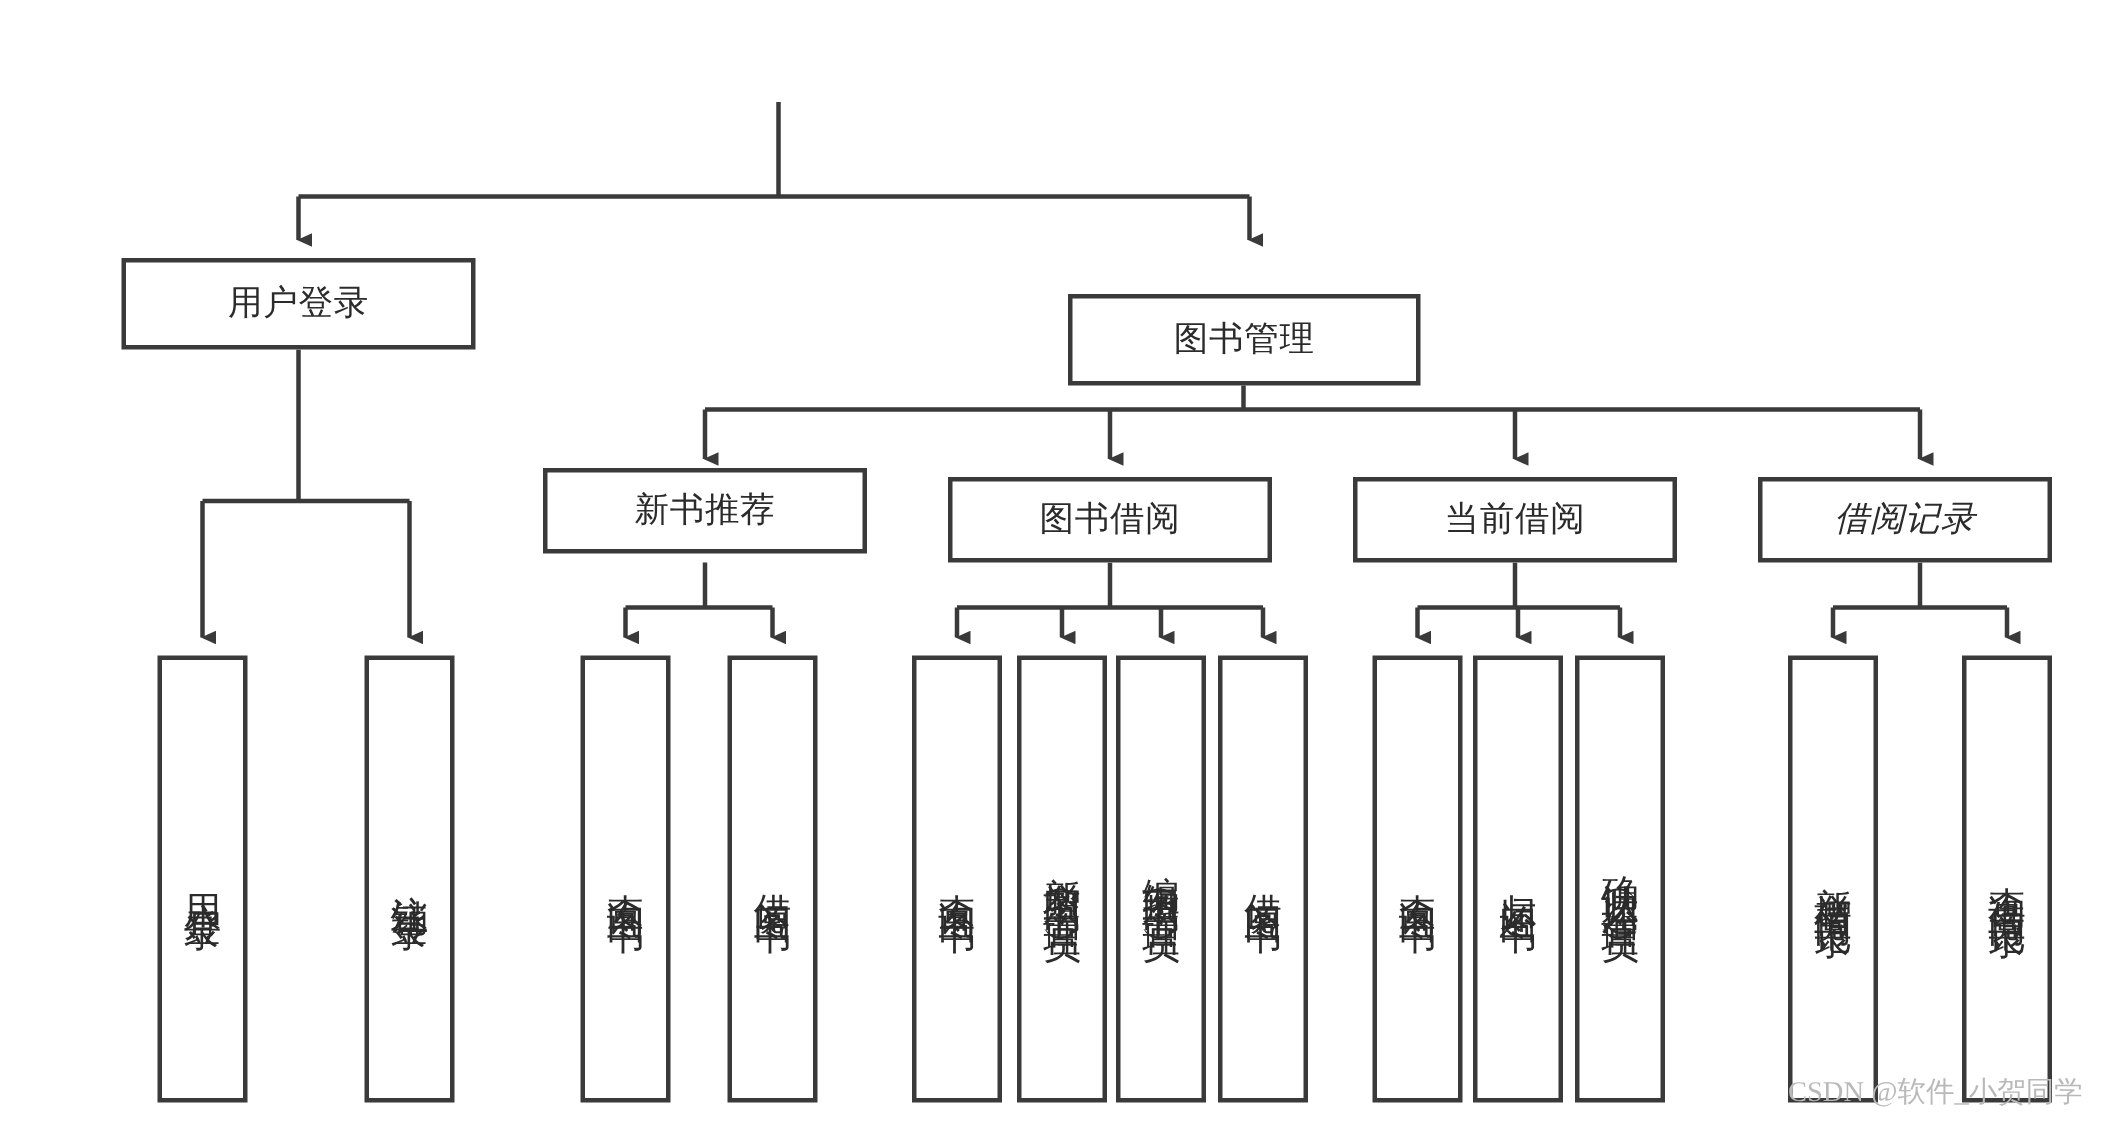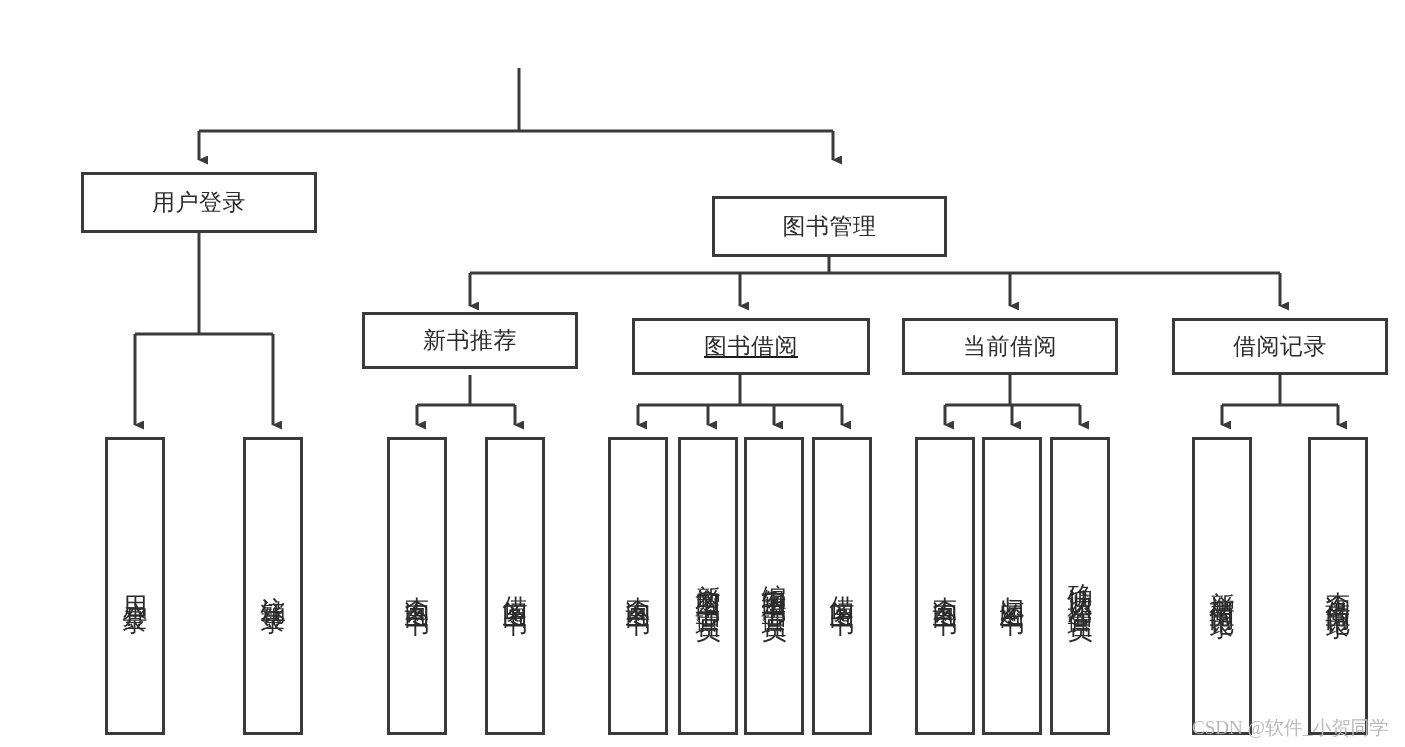--- a/index.html
+++ b/index.html
@@ -130,27 +130,27 @@
   <div class="node horiz" style="left:81px; top:172px; width:236px; height:61px;">
     <span class="lbl">用户登录</span>
   </div>
   <div class="node horiz" style="left:712px; top:172px; width:235px; height:61px;margin-top:24px;">
     <span class="lbl">图书管理</span>
   </div>
 
   <div class="node horiz" style="left:362px; top:312px; width:216px; height:57px;">
     <span class="lbl">新书推荐</span>
   </div>
-  <div class="node horiz" style="left:632px; top:318px; width:238px; height:57px;text-decoration:underline;">
+  <div class="node horiz" style="left:632px; top:318px; width:216px; height:57px;">
     <span class="lbl">图书借阅</span>
   </div>
   <div class="node horiz" style="left:902px; top:318px; width:216px; height:57px;">
     <span class="lbl">当前借阅</span>
   </div>
-  <div class="node horiz" style="left:1172px; top:318px; width:216px; height:57px;">
+  <div class="node horiz" style="left:1172px; top:318px; width:196px; height:57px;font-style:italic;">
     <span class="lbl">借阅记录</span>
   </div>
 
   <div class="node vert" style="left:105px; top:437px; width:60px; height:298px;">
     <span class="lbl">用户登录</span>
   </div>
   <div class="node vert" style="left:243px; top:437px; width:60px; height:298px;">
     <span class="lbl">注销登录</span>
   </div>
 

